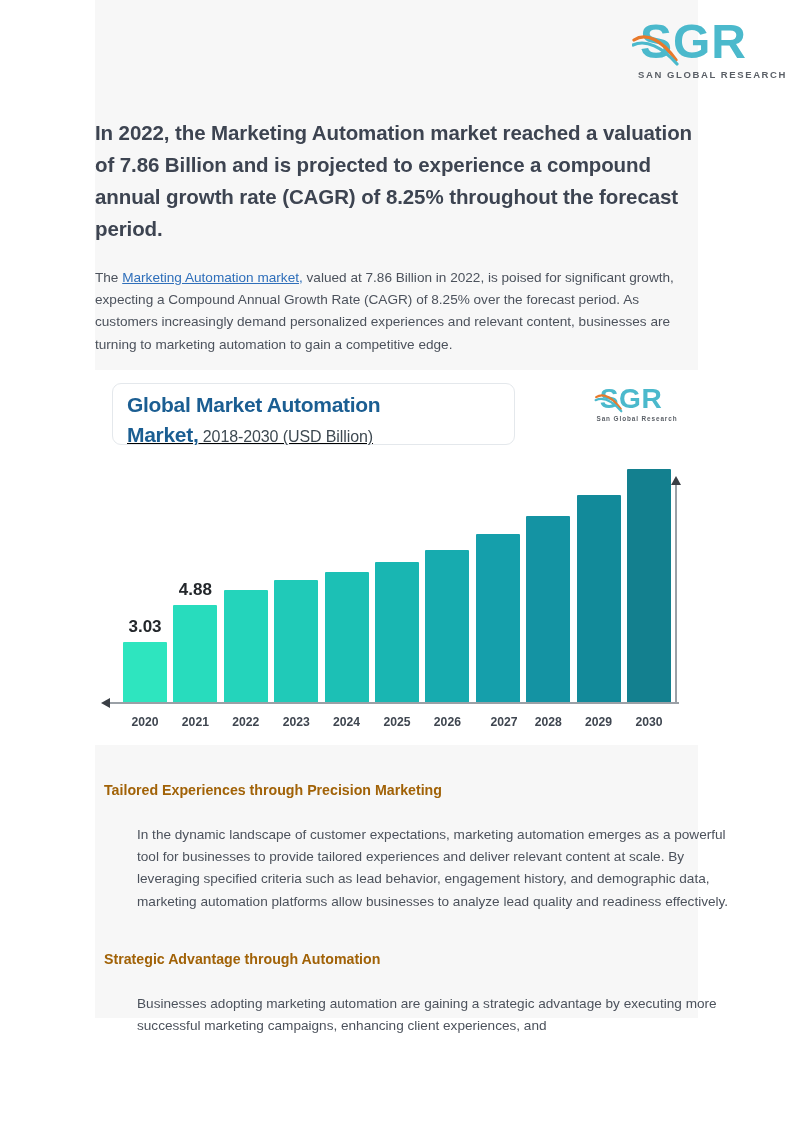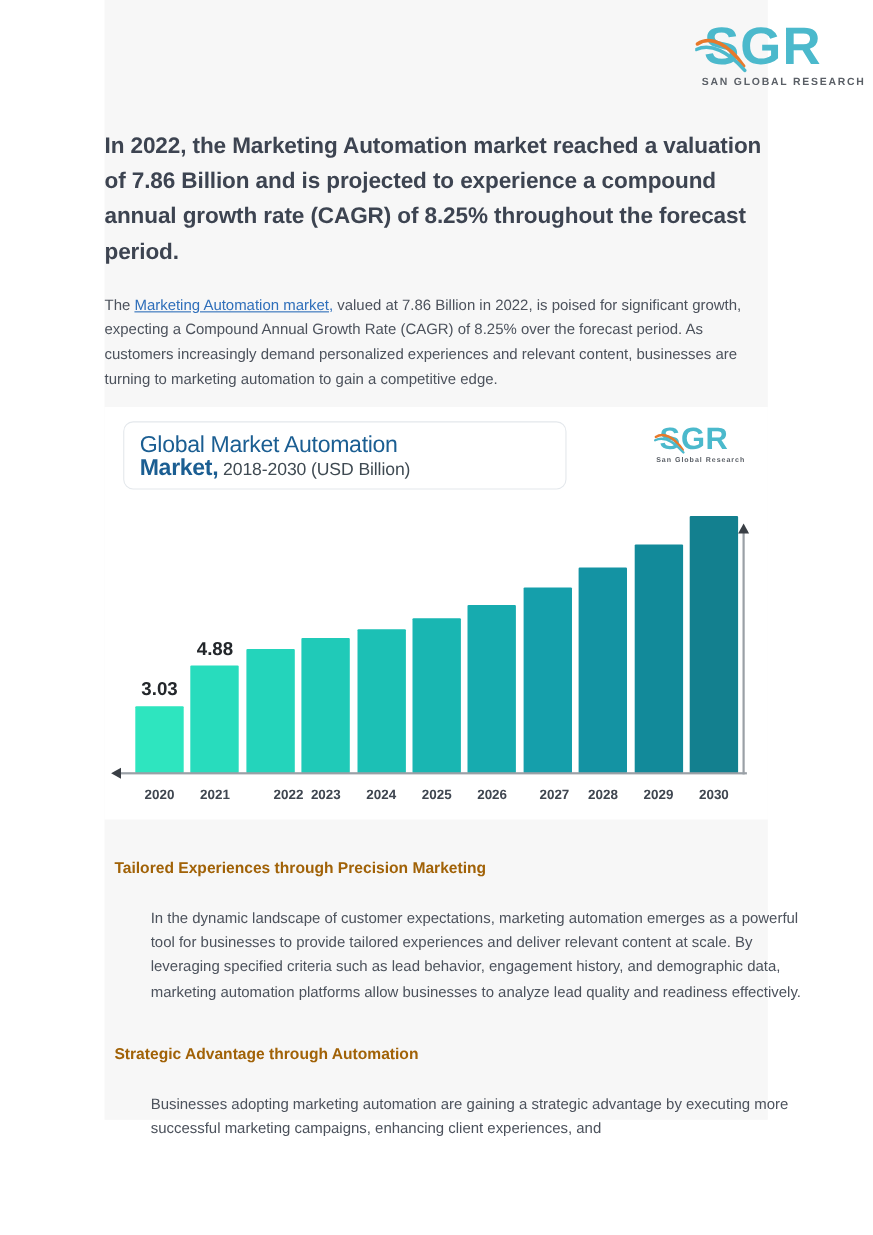--- a/index.html
+++ b/index.html
@@ -102,28 +102,29 @@
     width: 403px;
     height: 62px;
     background: #ffffff;
     border: 1px solid #e4e8ec;
     border-radius: 9px;
     box-sizing: border-box;
     padding: 8px 0 0 14px;
   }
   .chart-title-line1 {
     font-size: 21px;
-    font-weight: 400;
+    font-weight: 700;
     color: #1b5e92;
     line-height: 25px;
     letter-spacing: -0.3px;
   }
   .chart-title-line2 {
-    line-height: 18px;
+    line-height: 35px;
     white-space: nowrap;
+    text-decoration: underline;
   }
   .chart-title-strong {
     font-size: 21px;
     font-weight: 700;
     color: #1b5e92;
     letter-spacing: -0.3px;
   }
   .chart-title-sub {
     font-size: 16px;
     font-weight: 400;
@@ -285,21 +286,21 @@
 
     <div class="plot">
       <div class="bars-layer" id="bars-layer">
           <div class="bar" title="2020: 3.03" style="left: 28px; height: 61.0848px; background: rgb(46, 229, 191);"></div>
           <div class="bar-value" style="left: 20px; bottom: 108.085px;">3.03</div>
           <div class="x-label" style="left: 20px;">2020</div>
           <div class="bar" title="2021: 4.88" style="left: 78.4px; height: 98.3808px; background: rgb(40, 220, 189);"></div>
           <div class="bar-value" style="left: 70.4px; bottom: 145.381px;">4.88</div>
           <div class="x-label" style="left: 70.4px; margin-top: 48px;">2021</div>
           <div class="bar" title="2022: 5.6" style="left: 128.8px; height: 112.896px; background: rgb(36, 212, 187);"></div>
-          <div class="x-label" style="left: 120.8px; text-align: right;">2022</div>
+          <div class="x-label" style="left: 120.8px;">2022</div>
           <div class="bar" title="2023: 6.1" style="left: 179.2px; height: 122.976px; background: rgb(32, 202, 184);"></div>
           <div class="x-label" style="left: 171.2px;">2023</div>
           <div class="bar" title="2024: 6.5" style="left: 229.6px; height: 131.04px; background: rgb(28, 192, 181);"></div>
           <div class="x-label" style="left: 221.6px;">2024</div>
           <div class="bar" title="2025: 7" style="left: 280px; height: 141.12px; background: rgb(25, 182, 178);"></div>
           <div class="x-label" style="left: 272px;">2025</div>
           <div class="bar" title="2026: 7.6" style="left: 330.4px; height: 153.216px; background: rgb(23, 171, 175);"></div>
           <div class="x-label" style="left: 322.4px;">2026</div>
           <div class="bar" title="2027: 8.4" style="left: 380.8px; height: 169.344px; background: rgb(21, 159, 171);"></div>
           <div class="x-label" style="left: 379px;">2027</div>

